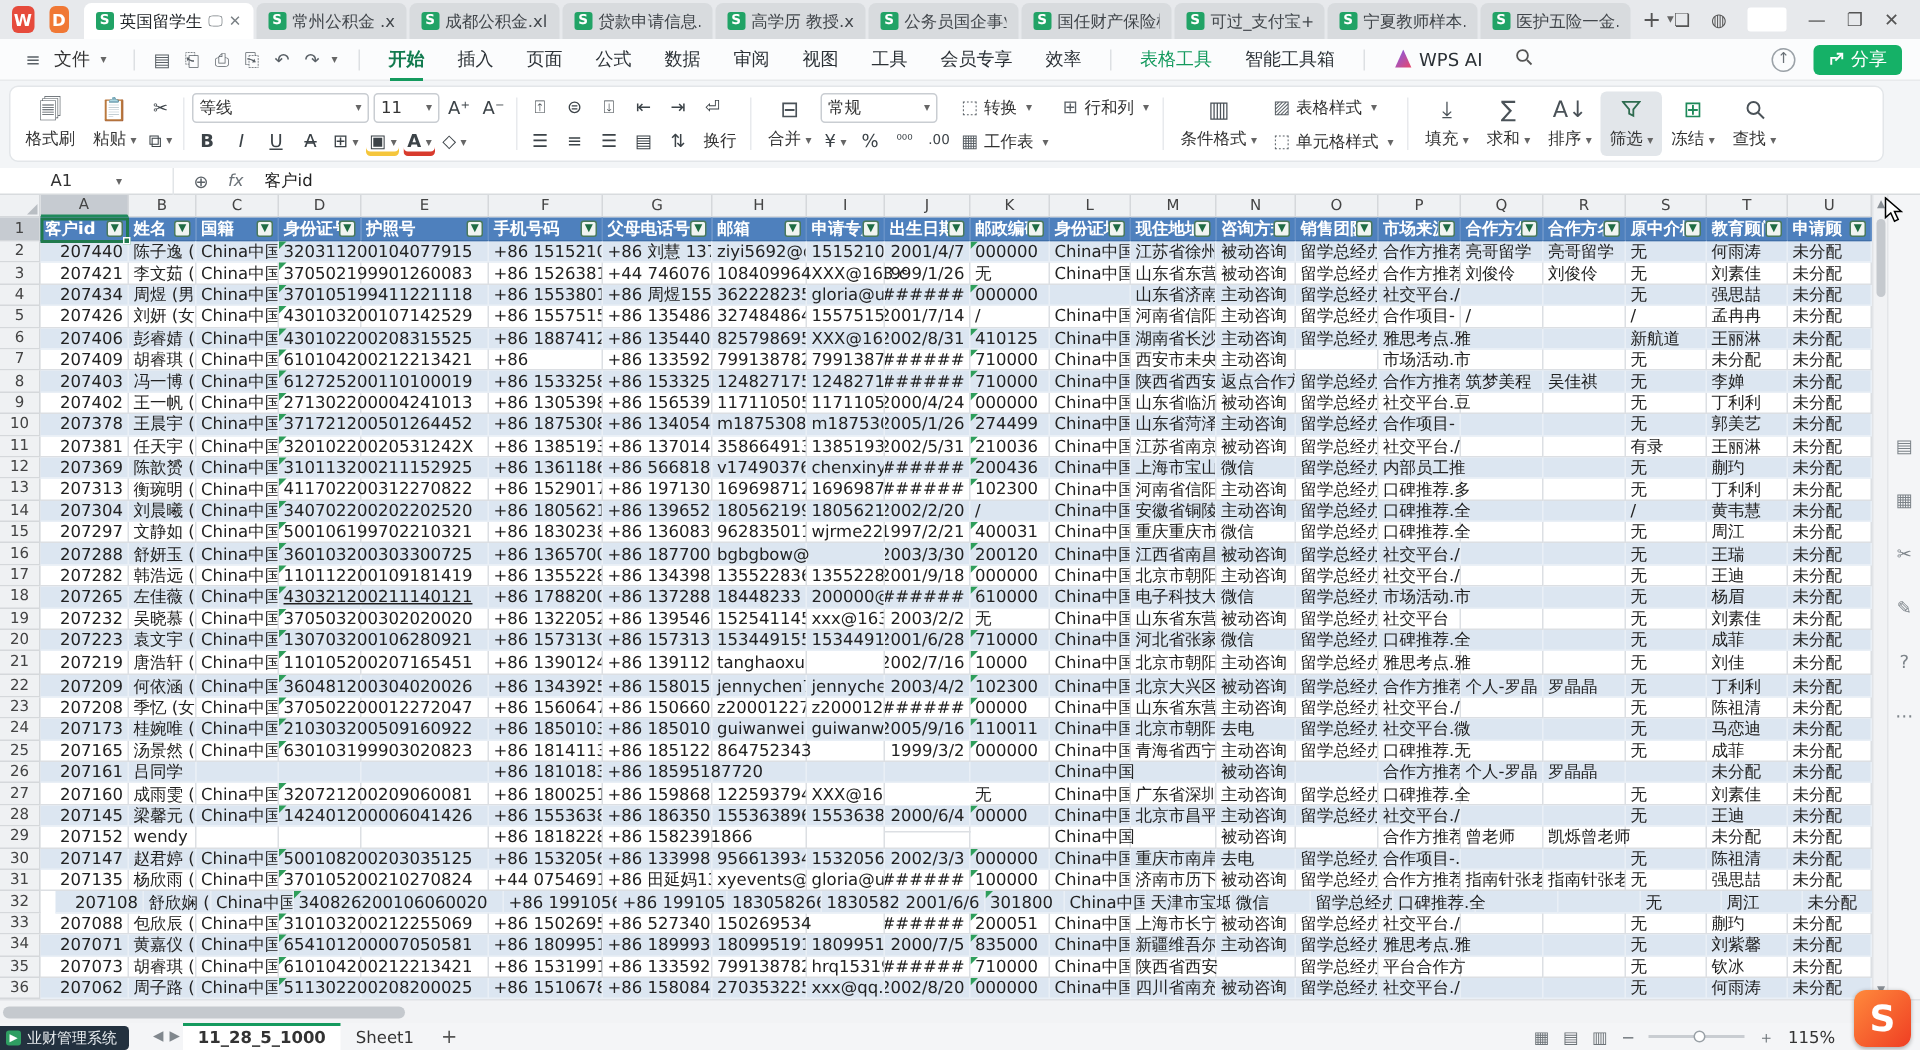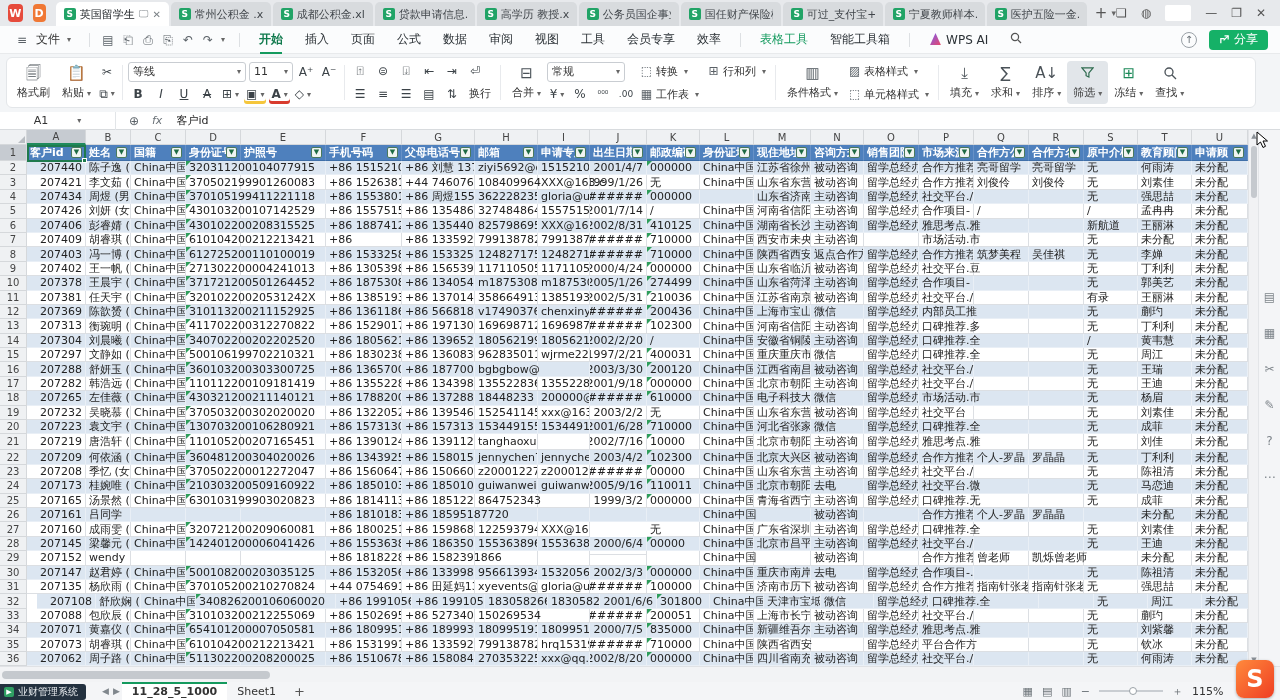--- a/index.html
+++ b/index.html
@@ -1665,21 +1665,21 @@
       <div class="rnum">18</div>
       <div class="cell band right" style="width: 59px; flex: 0 0 59px;">
         <span>207265</span>
       </div>
       <div class="cell band" style="width: 45px; flex: 0 0 45px;">
         <span>左佳薇 (女</span>
       </div>
       <div class="cell band" style="width: 55px; flex: 0 0 55px;">
         <span>China中国</span>
       </div>
-      <div class="cell band ovf" style="width: 55px; flex: 0 0 55px;">
+      <div class="cell band ovf" style="width: 55px; flex: 0 0 55px; text-decoration: underline;">
         <i class="tri"></i>
         <span>430321200211140121</span>
       </div>
       <div class="cell band" style="width: 85px; flex: 0 0 85px;">
         <span></span>
       </div>
       <div class="cell band" style="width: 76px; flex: 0 0 76px;">
         <span>+86 17882007</span>
       </div>
       <div class="cell band" style="width: 73px; flex: 0 0 73px;">

